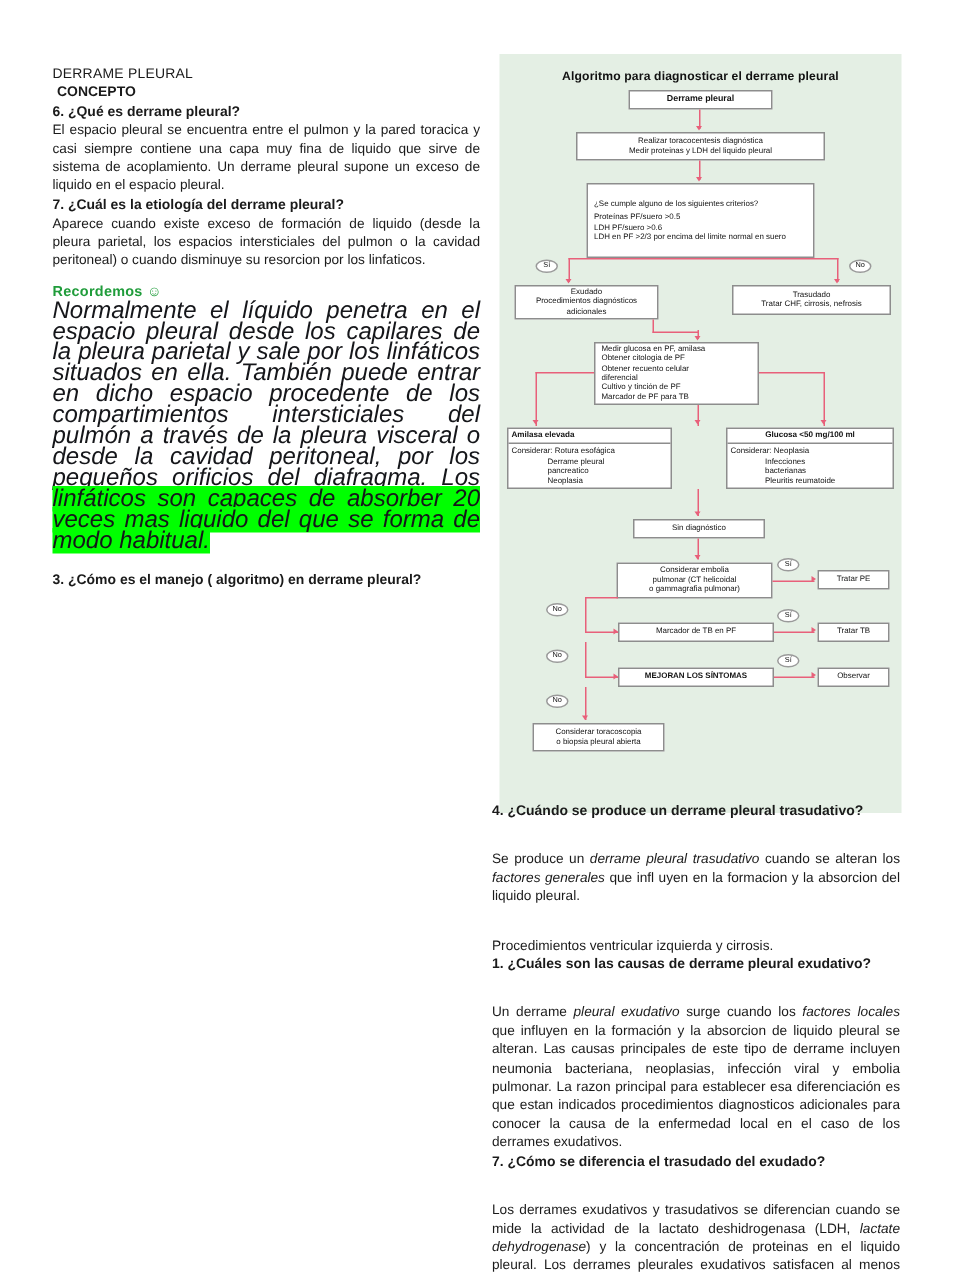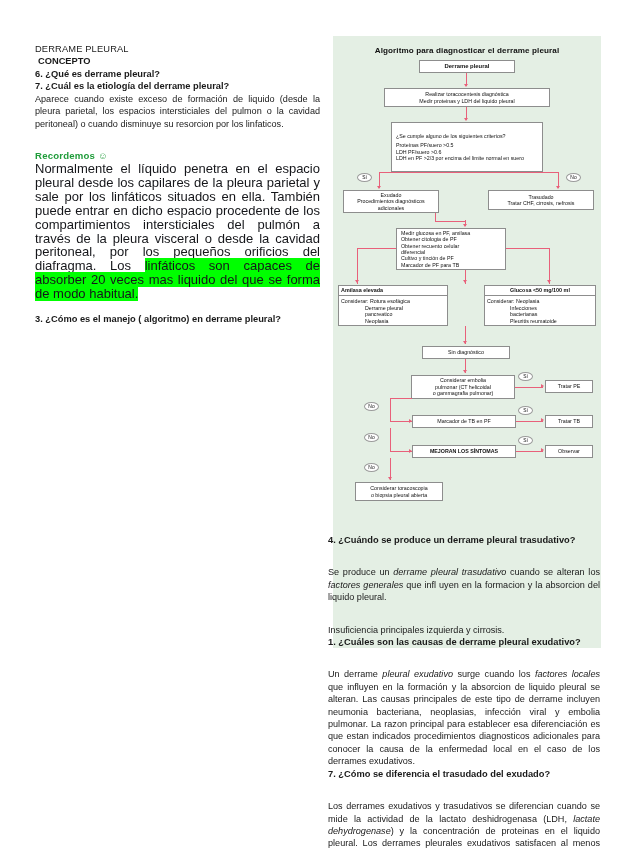--- a/index.html
+++ b/index.html
@@ -17,37 +17,38 @@
   }
   .doc-title{font-size:9.3px;letter-spacing:.15px;line-height:12px;}
   .doc-subtitle{font-size:9.3px;font-weight:bold;line-height:12px;padding-left:3px;}
   .q{font-size:9.3px;font-weight:bold;line-height:12.3px;margin-top:0.5px;}
   .a{
     font-size:9.1px;line-height:12.3px;text-align:justify;
     margin-top:0.5px;
   }
 
   
-  .recordemos{margin-top:19px;}
+  .recordemos{margin-top:8px;}
   .rec-head{
     color:#1f9c3a;font-weight:bold;font-size:9.6px;line-height:13px;
     letter-spacing:.2px;
   }
   .rec-smiley{color:#1f9c3a;font-size:9.5px;}
   .rec-body{
-    font-size:13px;line-height:13.9px;text-align:justify;
+    font-size:16px;line-height:13.9px;text-align:justify;
     color:#15161a;
+    font-style:italic;
   }
   .hl{background:#00ff00;}
 
   .q3{font-size:9.3px;font-weight:bold;line-height:12.3px;margin-top:12px;}
 
   
   .flow{
-    position:absolute;left:333px;top:36px;width:268px;height:612px;
+    position:absolute;left:333px;top:36px;width:268px;height:506px;
     background:#e4efe4;
   }
   .flow-title{
     position:absolute;left:0;top:10px;width:268px;text-align:center;
     font-size:8.1px;font-weight:bold;color:#111;letter-spacing:.1px;
   }
   .node{
     position:absolute;background:#ffffff;border:1px solid #8d8d8d;
     box-sizing:border-box;text-align:center;color:#111;
     font-size:5.3px;line-height:6.4px;
@@ -97,20 +98,21 @@
 </style>
 </head>
 <body>
 
 <div class="page">
 
   <div class="left-col">
     <div class="doc-title">DERRAME PLEURAL</div>
     <div class="doc-subtitle">CONCEPTO</div>
     <div class="q">6. ¿Qué es derrame pleural?</div>
+    <div class="a">El espacio pleural se encuentra entre el pulmon y la pared toracica y casi siempre contiene una capa muy fina de liquido que sirve de sistema de acoplamiento. Un derrame pleural supone un exceso de liquido en el espacio pleural.</div>
     <div class="q">7. ¿Cuál es la etiología del derrame pleural?</div>
     <div class="a">Aparece cuando existe exceso de formación de liquido (desde la pleura parietal, los espacios intersticiales del pulmon o la cavidad peritoneal) o cuando disminuye su resorcion por los linfaticos.</div>
 
     <div class="recordemos">
       <div class="rec-head">
         <span>Recordemos</span>
         <span class="rec-smiley">☺</span>
       </div>
       <div class="rec-body"><span>Normalmente el líquido penetra en el espacio pleural desde los capilares de la pleura parietal y sale por los linfáticos situados en ella. También puede entrar en dicho espacio procedente de los compartimientos intersticiales del pulmón a través de la pleura visceral o desde la cavidad peritoneal, por los pequeños orificios del diafragma. Los</span> <span class="hl">linfáticos son capaces de absorber 20 veces mas liquido del que se forma de modo habitual.</span></div>
     </div>
@@ -252,21 +254,21 @@
     <div class="node" style="left:22px;top:446px;width:88px;height:19px;">
       <span>Considerar toracoscopia</span>
       <span>o biopsia pleural abierta</span>
     </div>
   </div>
 
   <div class="right-col">
     <div class="rq">4. ¿Cuándo se produce un derrame pleural trasudativo?</div>
     <div class="ra"><span>Se produce un </span><i>derrame pleural trasudativo</i><span> cuando se alteran los </span><i>factores generales</i><span> que infl uyen en la formacion y la absorcion del liquido pleural.</span></div>
 
-    <div class="ra">Insuficiencia principales izquierda y cirrosis.</div>
+    <div class="ra">Procedimientos ventricular izquierda y cirrosis.</div>
 
     <div class="rq">1. ¿Cuáles son las causas de derrame pleural exudativo?</div>
     <div class="ra"><span>Un derrame </span><i>pleural exudativo</i><span> surge cuando los </span><i>factores locales</i><span> que influyen en la formación y la absorcion de liquido pleural se alteran. Las causas principales de este tipo de derrame incluyen neumonia bacteriana, neoplasias, infección viral y embolia pulmonar. La razon principal para establecer esa diferenciación es que estan indicados procedimientos diagnosticos adicionales para conocer la causa de la enfermedad local en el caso de los derrames exudativos.</span></div>
 
     <div class="rq">7. ¿Cómo se diferencia el trasudado del exudado?</div>
     <div class="ra"><span>Los derrames exudativos y trasudativos se diferencian cuando se mide la actividad de la lactato deshidrogenasa (LDH, </span><i>lactate dehydrogenase</i><span>) y la concentración de proteinas en el liquido pleural. Los derrames pleurales exudativos satisfacen al menos uno de los siguientes criterios, mientras que los trasudativos no cumplen ninguno:</span></div>
     <div class="ra" style="text-align:left;">1. Proteinas de liquido pleural/proteinas sericas &gt;0.5.</div>
   </div>
 
 </div>

